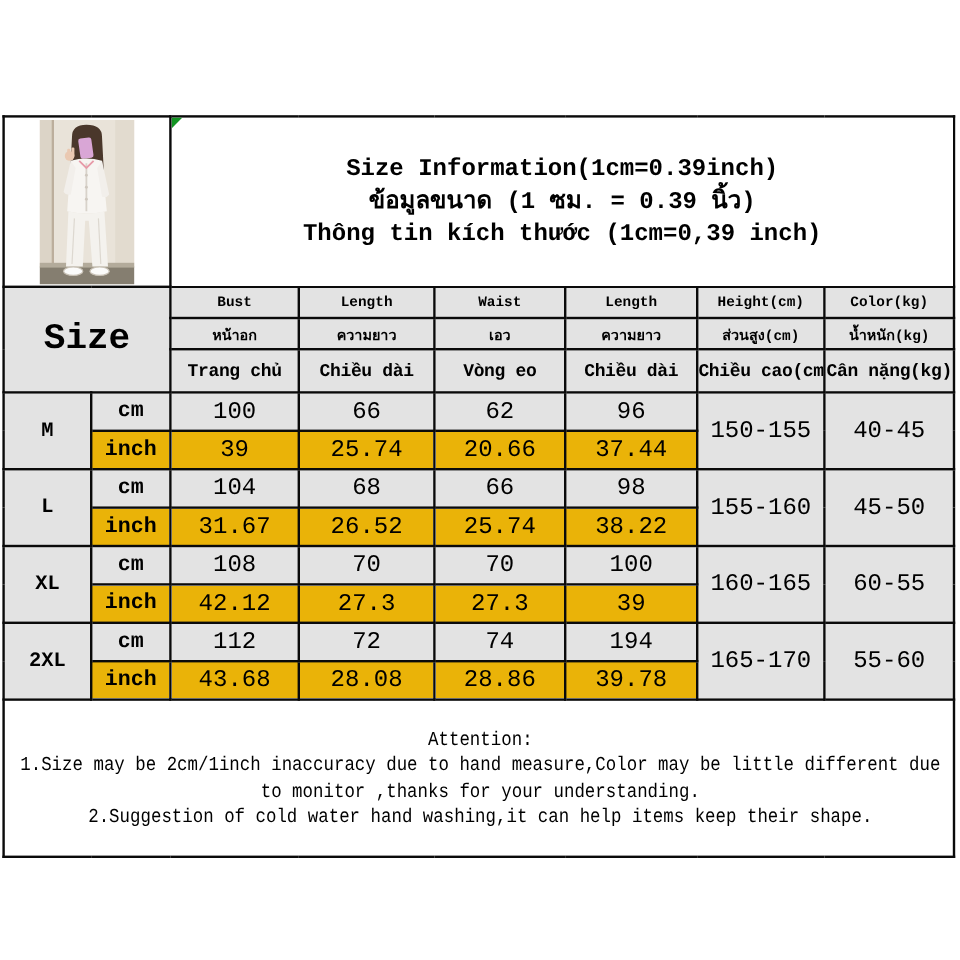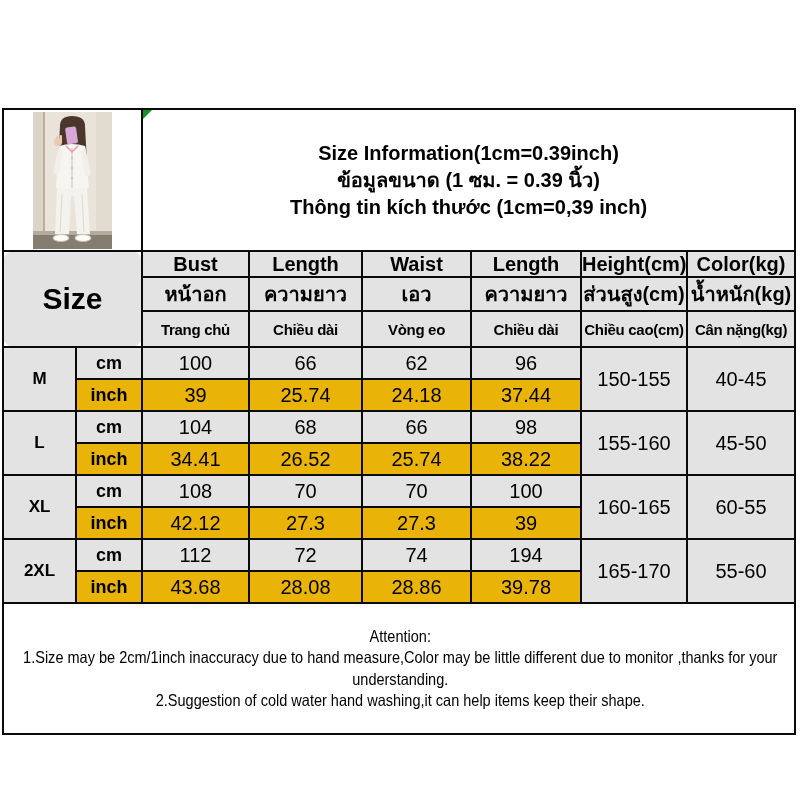--- a/index.html
+++ b/index.html
@@ -5,22 +5,23 @@
   * { box-sizing: border-box; }
   html, body {
     margin: 0; padding: 0;
     width: 800px; height: 800px;
     background: #ffffff;
     font-family: "Liberation Sans", "DejaVu Sans", sans-serif;
     color: #000;
   }
   .sheet {
     position: absolute;
-    left: 2px; top: 108px;
+    left: 2px; top: 96px;
     width: 792px;
+    font-family: Liberation Mono, monospace;
   }
   table.size-chart {
     border-collapse: collapse;
     table-layout: fixed;
     width: 792px;
   }
   table.size-chart td {
     border: 2px solid #0a0a0a;
     text-align: center;
     vertical-align: middle;
@@ -39,22 +40,22 @@
   td.photo-cell { vertical-align: middle; background: #ffffff; }
   td.title-cell { position: relative; background: #ffffff; }
   .corner-marker {
     position: absolute; top: 0; left: 0;
     width: 0; height: 0;
     border-top: 9px solid #129422;
     border-right: 9px solid transparent;
   }
   .title-line { font-weight: bold; font-size: 20px; line-height: 27px; }
 
-  td.size-big { font-weight: bold; font-size: 30px; border-radius: 11px; }
-  .head-en, .head-th { font-weight: bold; font-size: 20px; white-space: nowrap; }
+  td.size-big { font-weight: bold; font-size: 30px; }
+  .head-en, .head-th { font-weight: bold; font-size: 12px; white-space: nowrap; }
   .head-vi  { font-weight: bold; font-size: 15px; letter-spacing: -0.3px; white-space: nowrap; }
   td.size-label { font-weight: bold; font-size: 17px; }
   td.unit-cell  { font-weight: bold; font-size: 18px; }
   td.num-cell   { font-size: 20px; }
 
   td.note-cell {
     vertical-align: top;
     text-align: left;
     background: #ffffff;
     padding: 1px 3px;
@@ -158,37 +159,37 @@
       <td class="gray num-cell">66</td>
       <td class="gray num-cell">62</td>
       <td class="gray num-cell">96</td>
       <td class="gray num-cell" rowspan="2">150-155</td>
       <td class="gray num-cell" rowspan="2">40-45</td>
     </tr>
     <tr class="r-data">
       <td class="white unit-cell">inch</td>
       <td class="white num-cell">39</td>
       <td class="white num-cell">25.74</td>
-      <td class="white num-cell">24.18</td>
+      <td class="white num-cell">20.66</td>
       <td class="white num-cell">37.44</td>
     </tr>
 
     <tr class="r-data">
       <td class="gray size-label" rowspan="2">L</td>
       <td class="gray unit-cell">cm</td>
       <td class="gray num-cell">104</td>
       <td class="gray num-cell">68</td>
       <td class="gray num-cell">66</td>
       <td class="gray num-cell">98</td>
       <td class="gray num-cell" rowspan="2">155-160</td>
       <td class="gray num-cell" rowspan="2">45-50</td>
     </tr>
     <tr class="r-data">
       <td class="white unit-cell">inch</td>
-      <td class="white num-cell">34.41</td>
+      <td class="white num-cell">31.67</td>
       <td class="white num-cell">26.52</td>
       <td class="white num-cell">25.74</td>
       <td class="white num-cell">38.22</td>
     </tr>
 
     <tr class="r-data">
       <td class="gray size-label" rowspan="2">XL</td>
       <td class="gray unit-cell">cm</td>
       <td class="gray num-cell">108</td>
       <td class="gray num-cell">70</td>

